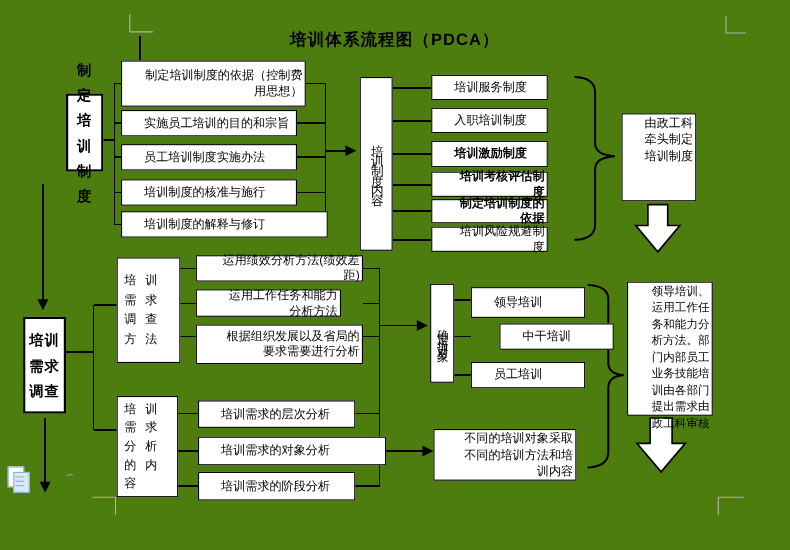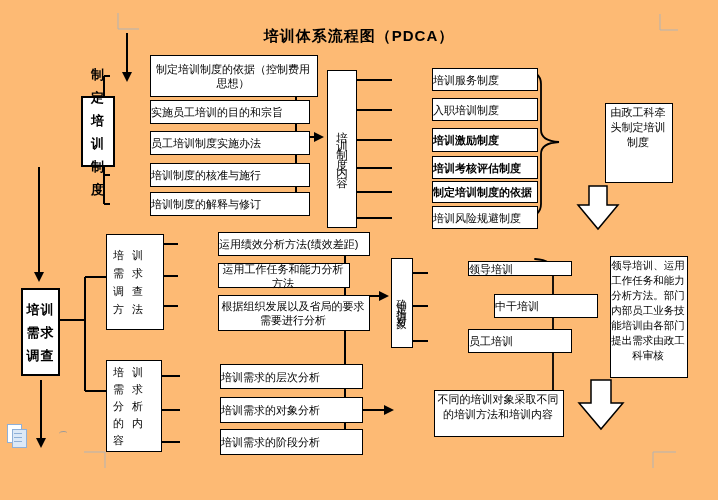--- a/index.html
+++ b/index.html
@@ -1,22 +1,22 @@
 <!DOCTYPE html>
 <html><head>
 <meta charset="utf-8">
 <style>
   html,body{margin:0;padding:0;background:#fff;}
-  #page{position:relative;width:718px;height:500px;background:#fdba74;overflow:hidden;
+  #page{position:relative;width:718px;height:500px;background:#4d7c0f;overflow:hidden;
         font-family:"Liberation Sans","DejaVu Sans",sans-serif;color:#000;}
   #wires{position:absolute;left:0;top:0;width:718px;height:500px;}
   .box{position:absolute;box-sizing:border-box;border:1.5px solid #000;background:#fff;
        display:flex;align-items:center;font-size:11px;line-height:14px;}
   .box.thick{border-width:2px;}
-  .lft{justify-content:flex-start;padding:1px 2px 1px 0;text-align:center;margin-left:40px;}
+  .lft{justify-content:flex-start;padding:1px 2px 1px 20px;text-align:right;}
   .topalign{align-items:flex-start;}
   .b{font-weight:bold;}
   .stepbox{font-size:13px;font-weight:bold;line-height:23px;letter-spacing:1px;
            word-break:break-all;justify-content:center;text-align:center;padding:2px;}
   .vtext{writing-mode:vertical-rl;text-orientation:upright;justify-content:center;
          padding:0;text-align:center;}
   .wraplabel{word-break:break-all;letter-spacing:8px;line-height:18px;justify-content:center;
              text-align:left;padding:2px 0 2px 6px;}
   .title{position:absolute;left:0;top:27px;width:718px;text-align:center;
          font-size:15px;font-weight:bold;letter-spacing:1px;}
@@ -117,52 +117,52 @@
     <g stroke="#b3b3b3" stroke-width="1" fill="none">
       <path d="M118,29 V13 M118,29 H139"></path>
       <path d="M660,30 V14 M660,30 H678"></path>
       <path d="M105,452 V468 M105,452 H84"></path>
       <path d="M653,452 V468 M653,452 H676"></path>
     </g>
   </svg>
 
   <div class="title">培训体系流程图（PDCA）</div>
 
-  <div class="box thick stepbox" style="left:60px;top:96px;width:34px;height:71px;margin-left:21px;">制定培训制度</div>
+  <div class="box thick stepbox" style="left:60px;top:85px;width:34px;height:71px;">制定培训制度</div>
   <div class="box thick stepbox" style="left:21px;top:288px;width:39px;height:88px;">培训需求调查</div>
 
   <div class="box lft" style="left:110px;top:55px;width:168px;height:42px;">制定培训制度的依据（控制费用思想）</div>
   <div class="box lft" style="left:110px;top:100px;width:160px;height:24px;">实施员工培训的目的和宗旨</div>
   <div class="box lft" style="left:110px;top:163px;width:160px;height:24px;">培训制度的核准与施行</div>
   <div class="box lft" style="left:110px;top:131px;width:160px;height:24px;">员工培训制度实施办法</div>
-  <div class="box lft" style="left:110px;top:192px;width:160px;height:24px;">培训制度的解释与修订</div>
+  <div class="box lft" style="left:110px;top:192px;width:188px;height:24px;">培训制度的解释与修订</div>
 
   <div class="box vtext" style="left:327px;top:70px;width:30px;height:158px;font-size:11.5px;letter-spacing:9px;">培训制度内容</div>
 
   <div class="box lft" style="left:392px;top:68px;width:106px;height:23px;">培训服务制度</div>
   <div class="box lft" style="left:392px;top:98px;width:106px;height:23px;">入职培训制度</div>
   <div class="box lft b" style="left:392px;top:128px;width:106px;height:24px;">培训激励制度</div>
   <div class="box lft b" style="left:392px;top:156px;width:106px;height:23px;">培训考核评估制度</div>
   <div class="box lft b" style="left:392px;top:181px;width:106px;height:22px;">制定培训制度的依据</div>
   <div class="box lft" style="left:392px;top:206px;width:106px;height:23px;">培训风险规避制度</div>
 
   <div class="box lft topalign note" style="left:565px;top:103px;width:68px;height:80px;word-break:break-all;">由政工科牵头制定培训制度</div>
 
   <div class="box wraplabel" style="left:106px;top:234px;width:58px;height:96px;">培训需求调查方法</div>
   <div class="box lft" style="left:178px;top:232px;width:152px;height:24px;">运用绩效分析方法(绩效差距)</div>
   <div class="box lft" style="left:178px;top:263px;width:132px;height:25px;">运用工作任务和能力分析方法</div>
   <div class="box lft" style="left:178px;top:295px;width:152px;height:36px;word-break:break-all;">根据组织发展以及省局的要求需要进行分析</div>
 
   <div class="box wraplabel" style="left:106px;top:360px;width:56px;height:92px;line-height:17px;">培训需求分析的内容</div>
   <div class="box lft" style="left:180px;top:364px;width:143px;height:25px;font-family:Liberation Serif, serif;">培训需求的层次分析</div>
-  <div class="box lft" style="left:180px;top:397px;width:143px;height:26px;">培训需求的对象分析</div>
+  <div class="box lft" style="left:180px;top:397px;width:171px;height:26px;">培训需求的对象分析</div>
   <div class="box lft" style="left:180px;top:429px;width:143px;height:26px;">培训需求的阶段分析</div>
 
   <div class="box vtext" style="left:391px;top:258px;width:22px;height:90px;font-size:10.5px;letter-spacing:4px;">确定培训对象</div>
-  <div class="box lft" style="left:428px;top:261px;width:104px;height:15px;">领导培训</div>
+  <div class="box lft" style="left:428px;top:261px;width:104px;height:28px;">领导培训</div>
   <div class="box lft" style="left:454px;top:294px;width:104px;height:24px;">中干培训</div>
   <div class="box lft" style="left:428px;top:329px;width:104px;height:24px;">员工培训</div>
 
   <div class="box lft topalign" style="left:570px;top:256px;width:78px;height:122px;font-size:10.5px;line-height:15px;word-break:break-all;">领导培训、运用工作任务和能力分析方法。部门内部员工业务技能培训由各部门提出需求由政工科审核</div>
 
   <div class="box lft topalign note" style="left:394px;top:390px;width:130px;height:47px;word-break:break-all;">不同的培训对象采取不同的培训方法和培训内容</div>
 
   <div class="picon">
     <div class="back"></div>
     <div class="front"></div>

